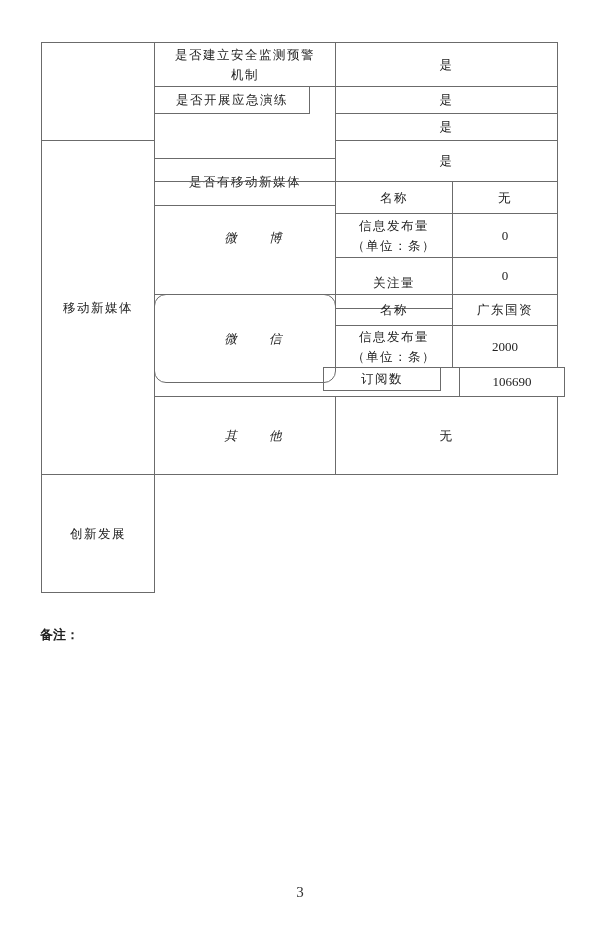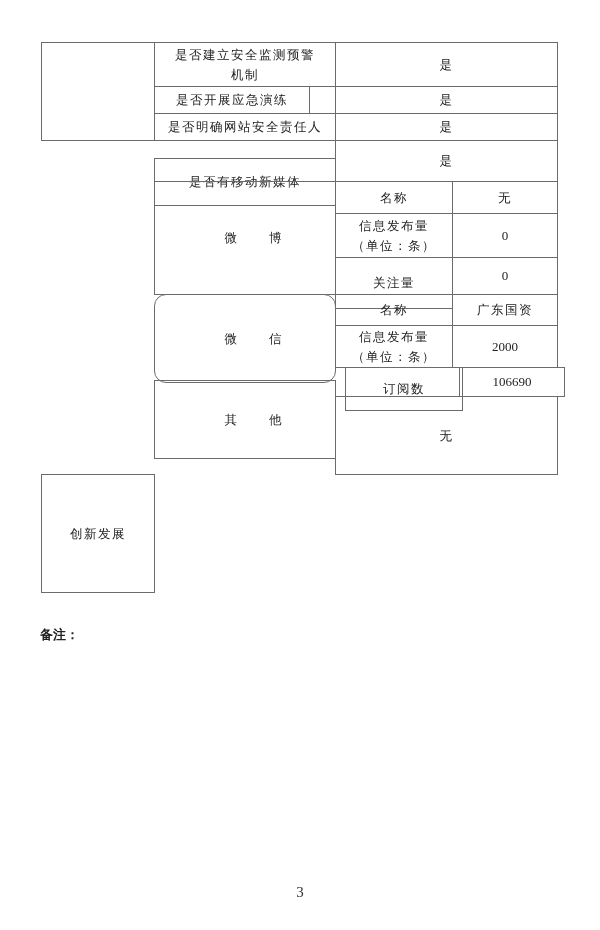--- a/index.html
+++ b/index.html
@@ -3,21 +3,21 @@
 <meta charset="utf-8">
 <style>
   html, body { margin: 0; padding: 0; background: #ffffff; }
   body { width: 600px; height: 930px; position: relative; overflow: hidden;
          font-family: "DejaVu Serif", "Liberation Serif", serif; color: #222; }
   .tbl { position: absolute; left: 41px; top: 42px; width: 517px; height: 551px; }
   .cell { position: absolute; box-sizing: border-box; border: 1px solid #6b6b6b;
           display: flex; align-items: center; justify-content: center; text-align: center;
           font-size: 12.5px; line-height: 20px; letter-spacing: 1.5px; }
   .num { font-family: "Liberation Serif", serif; font-size: 13px; letter-spacing: 0; }
-  .spaced { letter-spacing: 14px; padding-left: 30px; }
+  .spaced { letter-spacing: 14px; padding-left: 30px; font-style: italic; }
   .checks { justify-content: flex-end; padding-right: 6px; font-size: 12.5px; letter-spacing: 1px; }
   .chk { display: inline-block; width: 10px; height: 10px; border: 1.5px solid #111; vertical-align: -1px; margin-right: 1px; }
   .note { position: absolute; left: 40px; top: 626px; font-weight: bold; font-size: 13px;
           font-family: "DejaVu Sans", sans-serif; }
   .page { position: absolute; left: 0; width: 600px; top: 884px; text-align: center;
           font-size: 15px; font-family: "Liberation Serif", serif; color: #333; }
 </style>
 </head>
 <body>
 
@@ -27,23 +27,23 @@
 
   <div class="cell" style="left:113px;top:0;width:182px;height:45px;flex-direction:column;">
     <span>是否建立安全监测预警</span>
     <span>机制</span>
   </div>
   <div class="cell" style="left:294px;top:0;width:223px;height:45px;">是</div>
 
   <div class="cell" style="left:113px;top:44px;width:156px;height:28px;text-align:right;">是否开展应急演练</div>
   <div class="cell" style="left:294px;top:44px;width:223px;height:28px;">是</div>
 
-  <div class="cell" style="left:113px;top:71px;width:182px;height:28px;">是否明确网站安全责任人</div>
   <div class="cell" style="left:294px;top:71px;width:223px;height:28px;">是</div>
 
+  <div class="cell" style="left:0;top:98px;width:114px;height:335px;">移动新媒体</div>
 
   <div class="cell" style="left:113px;top:98px;width:182px;height:48px;margin-top:18px;">是否有移动新媒体</div>
   <div class="cell" style="left:294px;top:98px;width:223px;height:42px;">是</div>
 
   <div class="cell spaced" style="left:113px;top:139px;width:182px;height:114px;">微 博</div>
   <div class="cell" style="left:294px;top:139px;width:118px;height:33px;">名称</div>
   <div class="cell" style="left:411px;top:139px;width:106px;height:33px;">无</div>
   <div class="cell" style="left:294px;top:171px;width:118px;height:45px;flex-direction:column;">
     <span>信息发布量</span>
     <span>（单位：条）</span>
@@ -53,23 +53,23 @@
   <div class="cell num" style="left:411px;top:215px;width:106px;height:38px;">0</div>
 
   <div class="cell spaced" style="left:113px;top:252px;width:182px;height:89px;border-radius:12px;">微 信</div>
   <div class="cell" style="left:294px;top:252px;width:118px;height:32px;">名称</div>
   <div class="cell" style="left:411px;top:252px;width:106px;height:32px;">广东国资</div>
   <div class="cell" style="left:294px;top:283px;width:118px;height:43px;flex-direction:column;">
     <span>信息发布量</span>
     <span>（单位：条）</span>
   </div>
   <div class="cell num" style="left:411px;top:283px;width:106px;height:43px;">2000</div>
-  <div class="cell" style="left:304px;top:325px;width:118px;height:44px;text-align:right;">订阅数</div>
+  <div class="cell" style="left:282px;top:325px;width:118px;height:24px;text-align:right;">订阅数</div>
   <div class="cell num" style="left:418px;top:325px;width:106px;height:30px;">106690</div>
 
-  <div class="cell spaced" style="left:113px;top:338px;width:182px;height:79px;">其 他</div>
+  <div class="cell spaced" style="left:113px;top:354px;width:182px;height:79px;">其 他</div>
   <div class="cell" style="left:294px;top:354px;width:223px;height:79px;">无</div>
 
   <div class="cell" style="left:0;top:432px;width:114px;height:119px;">创新发展</div>
 </div>
 
 <div class="note">备注：</div>
 <div class="page">3</div>
 
 </body></html>

